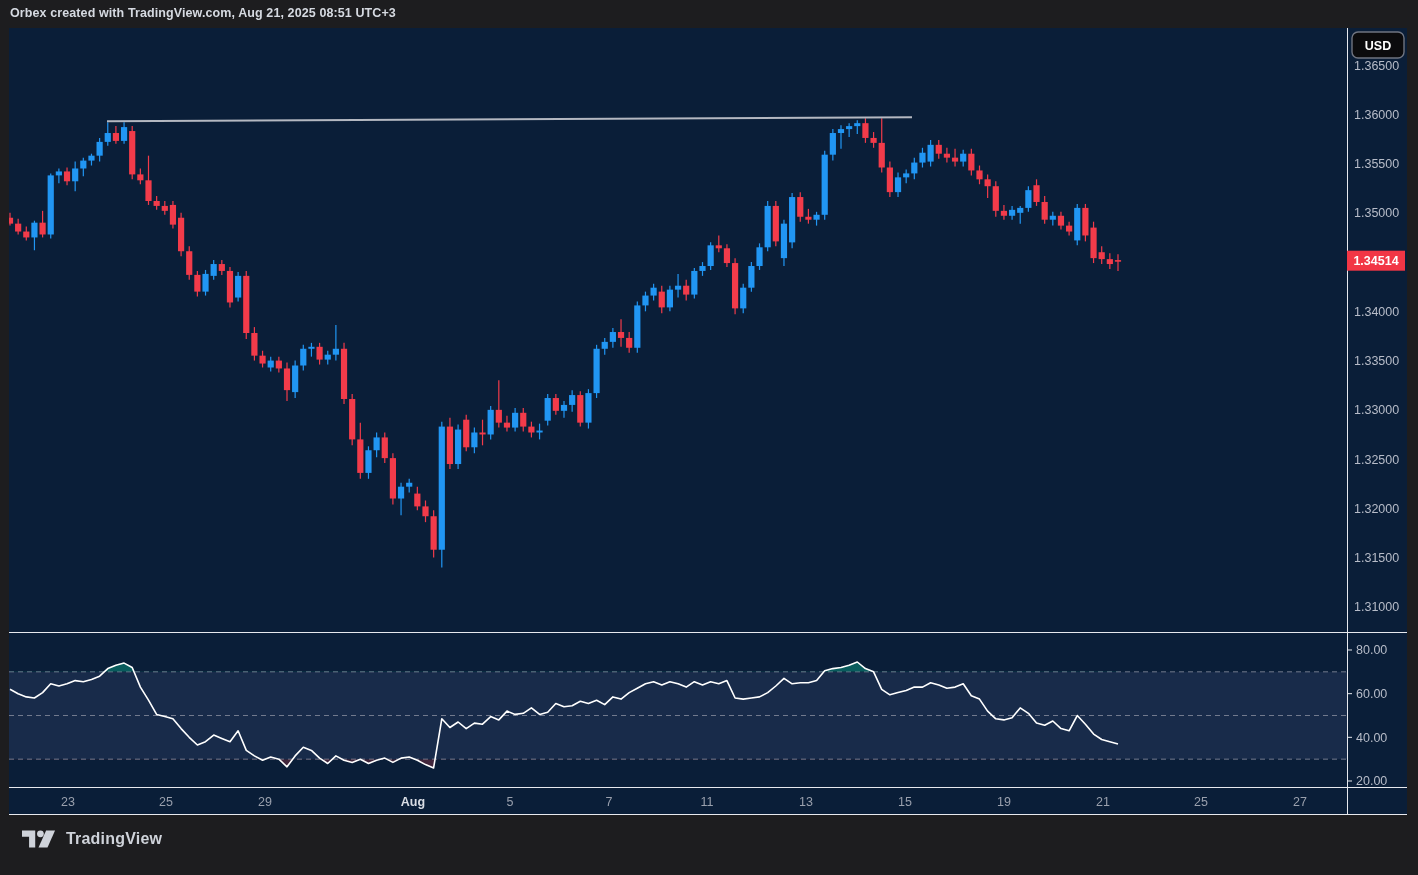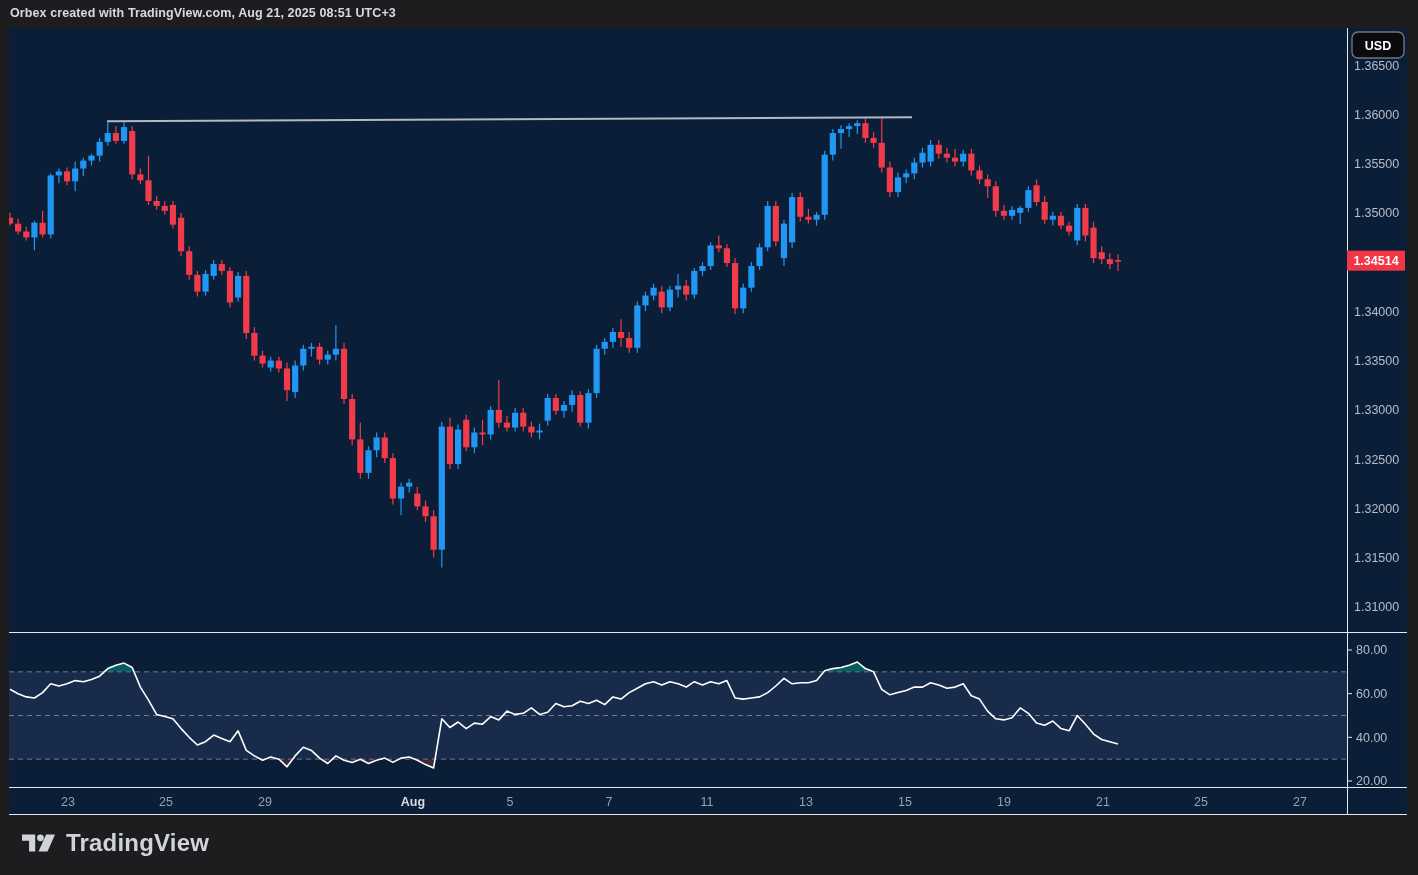--- a/index.html
+++ b/index.html
@@ -4,21 +4,21 @@
 <style>
   html,body{margin:0;padding:0;background:#1d1d1f;}
   .app{position:relative;width:1418px;height:875px;background:#1d1d1f;overflow:hidden;
        font-family:"Liberation Sans",sans-serif;}
   .titlebar{position:absolute;left:0;top:0;width:100%;height:28px;}
   .titlebar .t{position:absolute;left:10px;top:6px;font-size:12.5px;font-weight:700;color:#d6dae1;letter-spacing:.1px;}
   .chartwrap{position:absolute;left:9px;top:28px;width:1398px;height:787px;}
   svg text{font-family:"Liberation Sans",sans-serif;}
   .footer{position:absolute;left:0;top:815px;width:100%;height:60px;}
   .brand{position:absolute;left:22px;top:14px;display:flex;align-items:center;gap:10px;}
-  .brand-text{font-size:24px;font-weight:700;color:#cfd3da;letter-spacing:.2px;}
+  .brand-text{font-size:16px;font-weight:700;color:#cfd3da;letter-spacing:.2px;}
 </style>
 </head>
 <body>
 
 <div class="app">
   <div class="titlebar">
     <div class="t">Orbex created with TradingView.com, Aug 21, 2025 08:51 UTC+3</div>
   </div>
 
   <div class="chartwrap">

